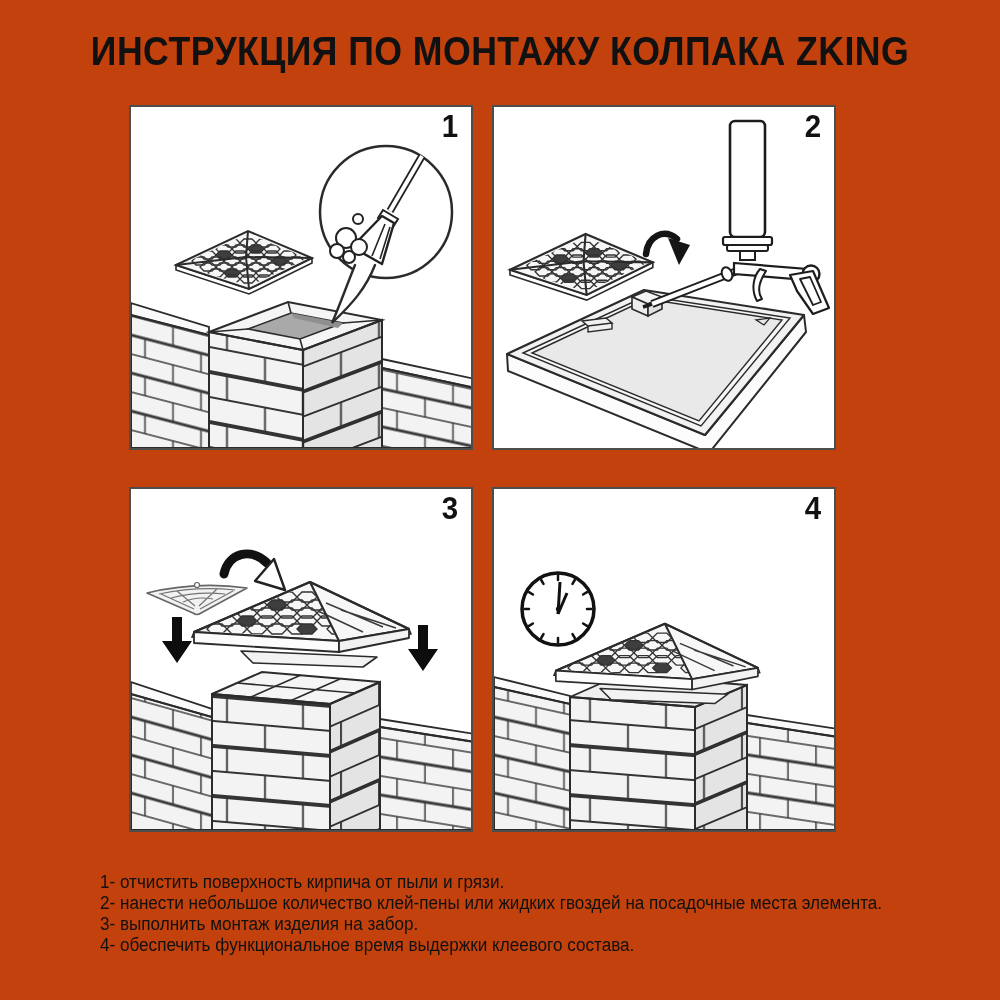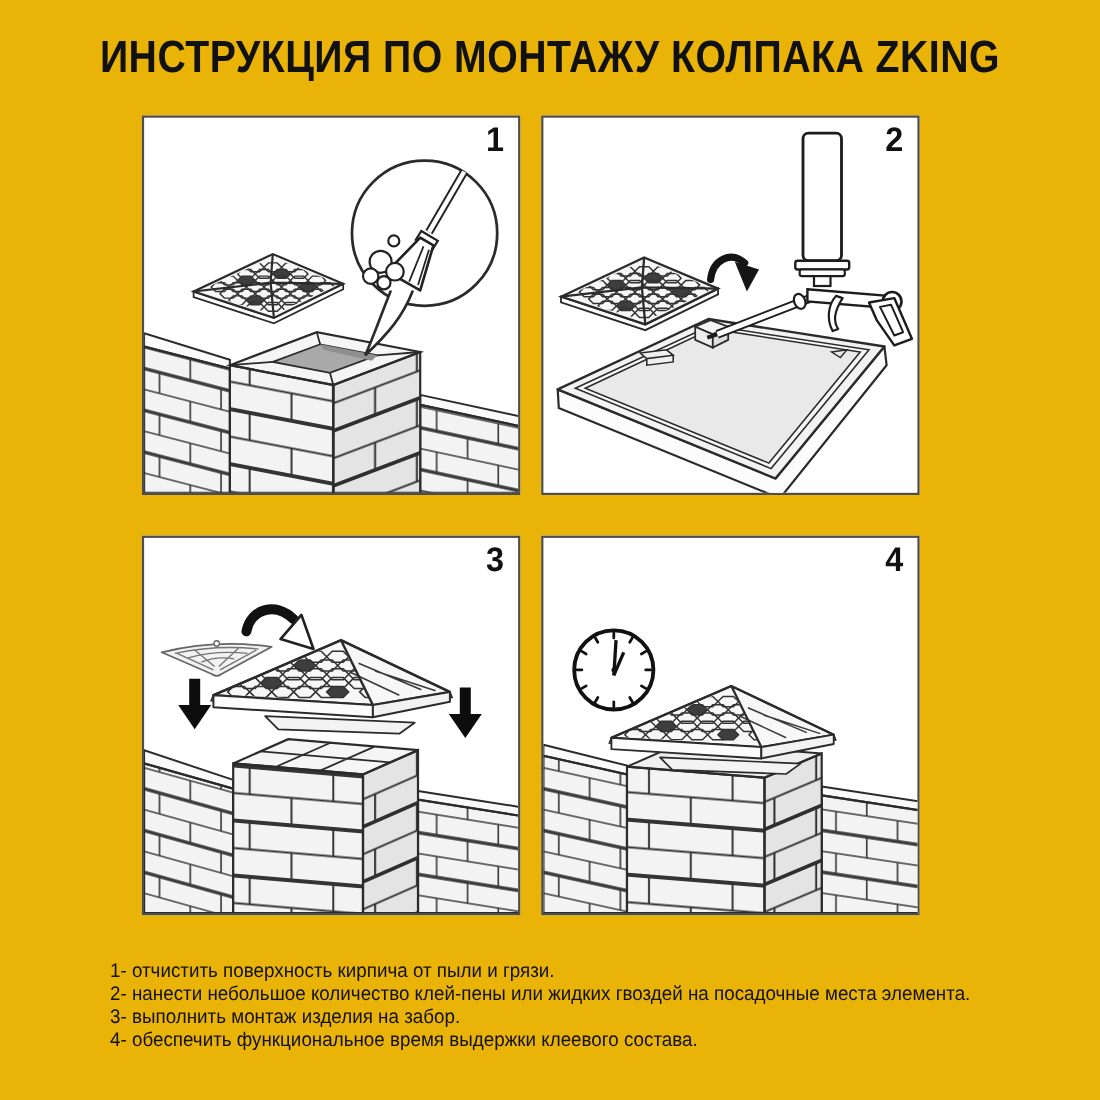--- a/index.html
+++ b/index.html
@@ -1,16 +1,16 @@
 <!DOCTYPE html>
 <html><head>
 <meta charset="utf-8">
 <style>
   html,body{margin:0;padding:0;background:#fff;}
-  .page{position:relative;width:1000px;height:1000px;background:#eab308;overflow:hidden;
+  .page{position:relative;width:1000px;height:1000px;background:#c2410c;overflow:hidden;
         font-family:"Liberation Sans", sans-serif;color:#111;}
   .title{position:absolute;top:28px;left:0;width:100%;margin:0;text-align:center;
          font-size:41px;font-weight:700;letter-spacing:.5px;white-space:nowrap;
          transform:scaleX(.87);transform-origin:50% 50%;}
   .panel{position:absolute;width:344px;height:345px;border:2px solid #4d4d4d;
          box-sizing:border-box;background:#fff;}
   #panel-1{left:129px;top:105px;}
   #panel-2{left:492px;top:105px;}
   #panel-3{left:129px;top:487px;}
   #panel-4{left:492px;top:487px;}

